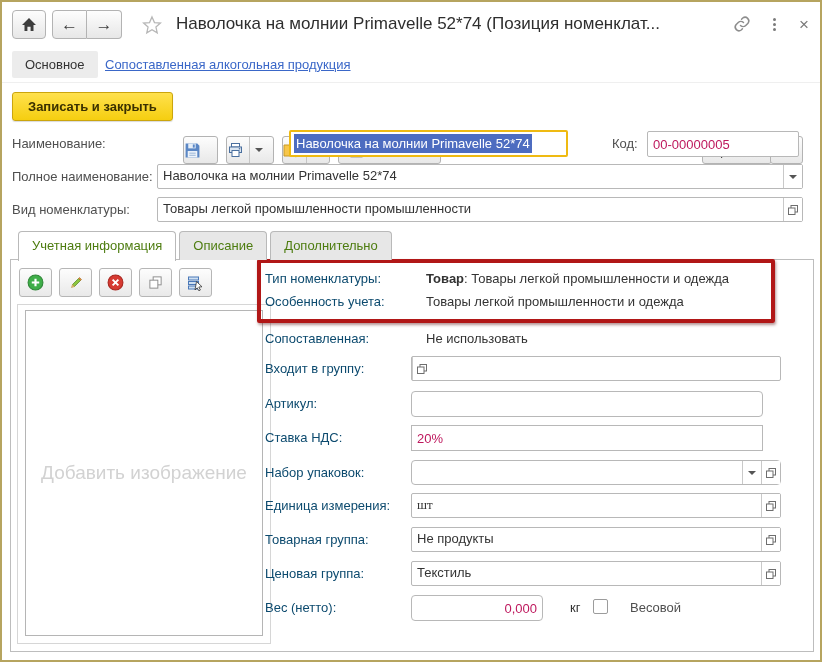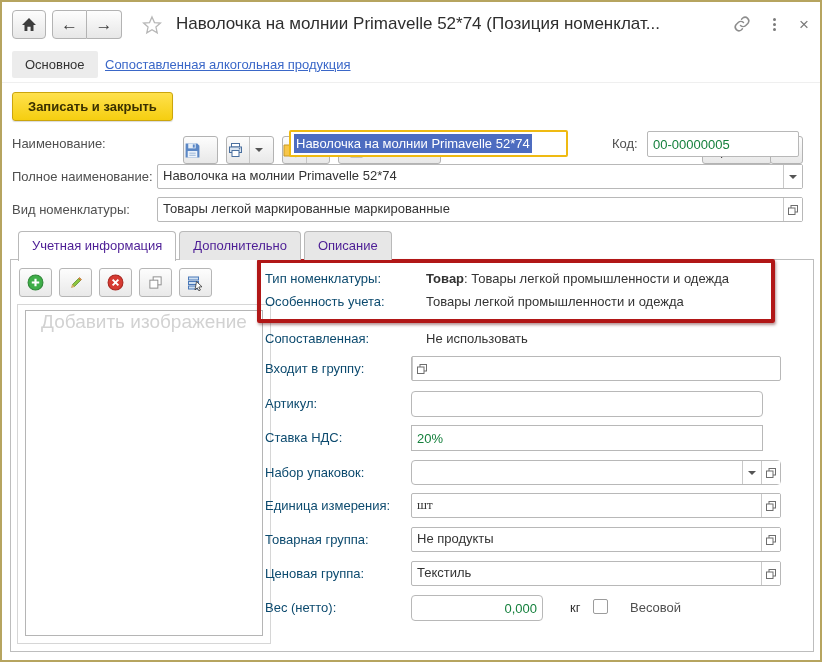--- a/index.html
+++ b/index.html
@@ -55,53 +55,53 @@
     color:#3a3000; box-shadow:0 1px 1px rgba(0,0,0,.15);
   }
   .caret { width:0; height:0; border-left:4px solid transparent; border-right:4px solid transparent;
     border-top:4px solid #555; display:inline-block; margin-left:6px; }
   .sep-caret { border-left:1px solid #c5c5c5; height:26px; display:inline-flex;
     align-items:center; padding:0 5px; margin-left:5px; }
   
   .flabel { position:absolute; color:#4f4f4f; line-height:25px; }
   .tinput {
     position:absolute; background:#fff; border:1px solid #b8b8b8; border-radius:2px;
-    height:25px; font-size:13px; padding:12px 5px; color:#15803d;
+    height:25px; font-size:13px; padding:12px 5px; color:#be185d;
     font-family:"Liberation Sans", sans-serif;
   }
   .field-wrap { position:absolute; display:flex; height:25px; border:1px solid #b8b8b8;
     border-radius:2px; background:#fff; }
   .field-wrap .val { flex:1; padding:3px 5px; overflow:hidden; white-space:nowrap; }
   .fw-btn { width:19px; display:flex; align-items:center; justify-content:center;
     border-left:1px solid #c9c9c9; background:#fff; cursor:pointer; }
   .name-focus {
     position:absolute; border:2px solid #efba12; border-radius:2px; background:#fff;
     height:27px; display:flex; align-items:center; padding:0 3px;
   }
   .name-focus .sel { background:#4d6cc0; color:#fff; padding:2px 2px; white-space:nowrap; }
   
   .tabstrip { position:absolute; left:16px; top:229px; display:flex; z-index:3; }
   .tab {
     border:1px solid #b9b9b9; border-bottom:none; border-radius:4px 4px 0 0;
-    padding:6px 13px 7px; background:#e7e7e7; margin-right:3px; cursor:pointer; color:#4c1d95;
+    padding:6px 13px 7px; background:#e7e7e7; margin-right:3px; cursor:pointer; color:#4d7c0f;
   }
   .tab.active { background:#fff; padding-bottom:8px; margin-bottom:-1px; }
   .panel {
     position:absolute; left:8px; top:257px; width:804px; height:393px;
     border:1px solid #bdbdbd; background:#fff; z-index:1;
   }
   
   .icon-toolbar { position:absolute; left:8px; top:8px; display:flex; gap:7px; }
   .ibtn { width:33px; height:29px; background:linear-gradient(#fdfdfd,#e9e9e9);
     border:1px solid #b6b6b6; border-radius:3px; display:flex; align-items:center;
     justify-content:center; cursor:pointer; }
   .img-group { position:absolute; left:6px; top:44px; width:254px; height:340px;
     border:1px solid #d6d6d6; }
   .img-box { position:absolute; left:7px; top:5px; right:7px; bottom:7px;
-    border:1px solid #b5b5b5; display:flex; justify-content:center; }
+    border:1px solid #b5b5b5; display:flex; align-items:center; justify-content:center; }
   .img-placeholder { color:#d2d2d2; font-size:19px; }
   
   .rrow { position:absolute; left:254px; height:25px; }
   .rlabel { position:absolute; left:0; width:146px; color:#0c4a6e; line-height:25px; }
   .rfield { position:absolute; left:146px; top:0; }
   .plain-val { line-height:25px; color:#333; white-space:nowrap;margin-left:15px; }
   .red-box {
     position:absolute; left:246px; top:-1px; width:518px; height:64px;
     border:4px solid #b11717; border-radius:2px; pointer-events:none; z-index:5;
     box-shadow:1px 2px 3px rgba(90,20,20,.45);
@@ -236,35 +236,35 @@
   <div class="flabel" style="left:10px; top:162px;">Полное наименование:</div>
   <div class="field-wrap" style="left:155px; top:162px; width:646px;">
     <span class="val">Наволочка на молнии Primavelle 52*74</span>
     <span class="fw-btn">
         <i class="caret" style="margin-left:0"></i>
       </span>
   </div>
 
   <div class="flabel" style="left:10px; top:195px;">Вид номенклатуры:</div>
   <div class="field-wrap" style="left:155px; top:195px; width:646px;">
-    <span class="val">Товары легкой маркированные маркированные</span>
+    <span class="val">Товары легкой промышленности промышленности</span>
     <span class="fw-btn">
       <span>
         <svg width="12" height="12" viewBox="0 0 12 12" fill="#fff" stroke="#6e6e6e">
             <rect x="4" y="1.5" width="6.5" height="6.5"></rect>
             <rect x="1.5" y="4" width="6.5" height="6.5"></rect>
           </svg>
       </span>
     </span>
   </div>
 
   <div class="tabstrip">
     <div class="tab active">Учетная информация</div>
+    <div class="tab">Описание</div>
     <div class="tab">Дополнительно</div>
-    <div class="tab">Описание</div>
   </div>
 
   <div class="panel">
 
     <div class="icon-toolbar">
       <div class="ibtn">
         <span>
           <svg width="17" height="17" viewBox="0 0 16 16">
               <circle cx="8" cy="8" r="7" fill="#3fae49" stroke="#2e8637"></circle>
               <path d="M8 4.5 v7 M4.5 8 h7" stroke="#fff" stroke-width="2"></path>

